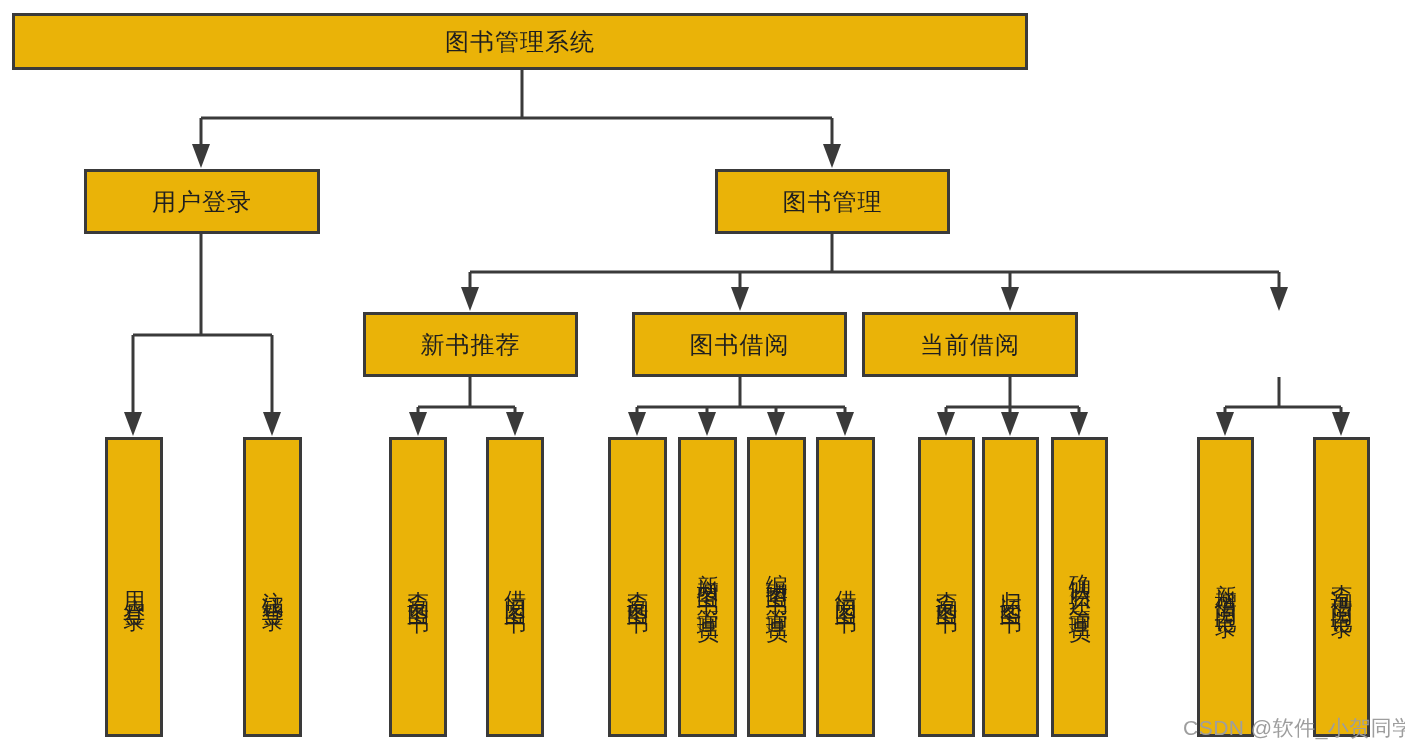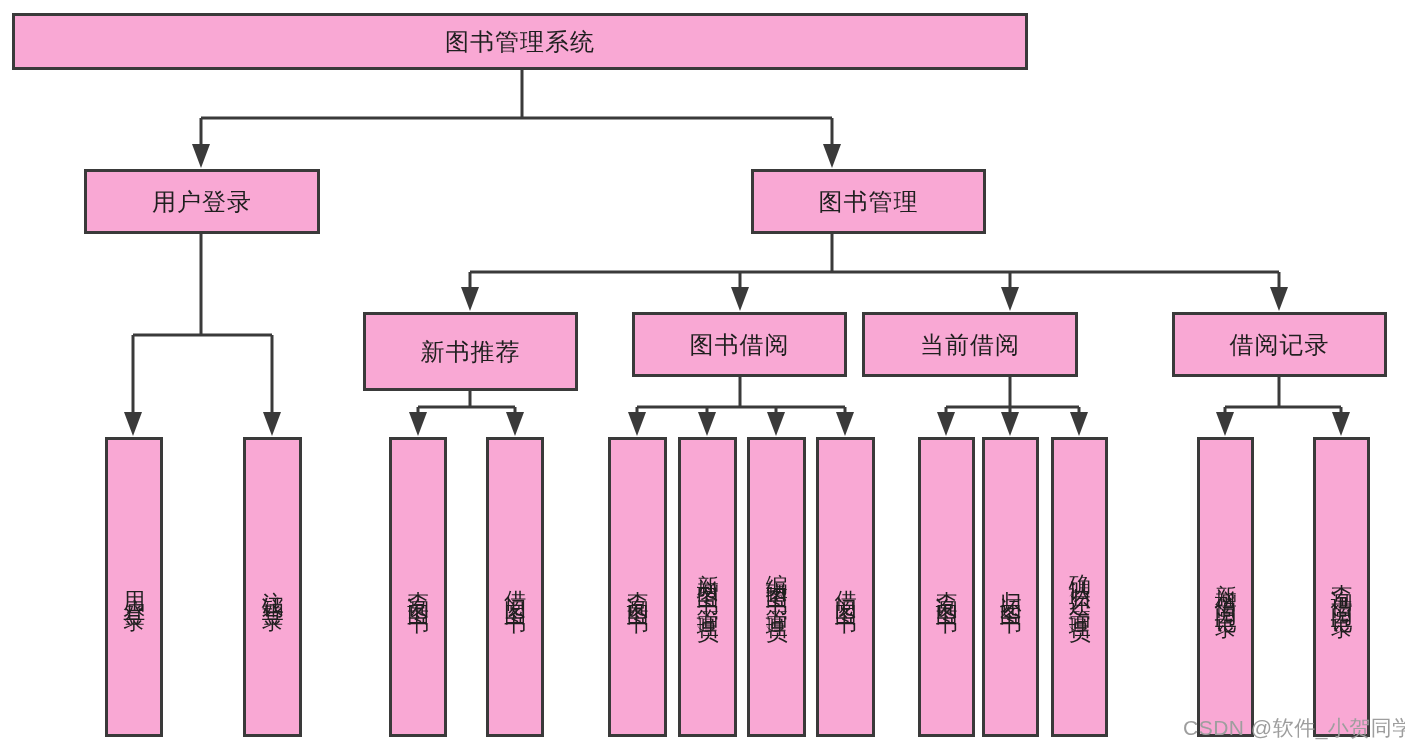--- a/index.html
+++ b/index.html
@@ -13,21 +13,21 @@
   }
   #wires {
     position: absolute;
     left: 0; top: 0;
     width: 1405px; height: 747px;
     z-index: 1;
   }
   .node {
     position: absolute;
     box-sizing: border-box;
-    background: #f9a8d4;
+    background: #eab308;
     border: 3px solid #3a3a3a;
     color: #1f1f1f;
     display: flex;
     align-items: center;
     justify-content: center;
     z-index: 2;
   }
   .hbox {
     font-size: 24px;
     letter-spacing: 1px;
@@ -125,26 +125,25 @@
       <path class="wire" d="M1225,407 V414"></path>
       <polygon class="arrowhead" points="1216,412 1234,412 1225,436"></polygon>
       <path class="wire" d="M1341,407 V414"></path>
       <polygon class="arrowhead" points="1332,412 1350,412 1341,436"></polygon>
     </g>
   </svg>
 
   <div class="node hbox" style="left:12px; top:13px; width:1016px; height:57px;">图书管理系统</div>
 
   <div class="node hbox" style="left:84px; top:169px; width:236px; height:65px;">用户登录</div>
-  <div class="node hbox" style="left:715px; top:169px; width:235px; height:65px;margin-left:36px;">图书管理</div>
+  <div class="node hbox" style="left:715px; top:169px; width:235px; height:65px;">图书管理</div>
 
-  <div class="node hbox" style="left:363px; top:312px; width:215px; height:79px;">新书推荐</div>
+  <div class="node hbox" style="left:363px; top:312px; width:215px; height:65px;">新书推荐</div>
   <div class="node hbox" style="left:632px; top:312px; width:215px; height:65px;font-family:Liberation Serif, serif;">图书借阅</div>
   <div class="node hbox" style="left:862px; top:312px; width:216px; height:65px;">当前借阅</div>
-  <div class="node hbox" style="left:1172px; top:312px; width:215px; height:65px;">借阅记录</div>
 
   <div class="node vbox" style="left:105px; width:58px;">用户登录</div>
   <div class="node vbox" style="left:243px; width:59px;">注销登录</div>
 
   <div class="node vbox" style="left:389px; width:58px;">查询图书</div>
   <div class="node vbox" style="left:486px; width:58px;">借阅图书</div>
 
   <div class="node vbox" style="left:608px; width:59px;">查询图书</div>
   <div class="node vbox" style="left:678px; width:59px;">新增图书（管理员）</div>
   <div class="node vbox" style="left:747px; width:59px;">编辑图书（管理员）</div>

